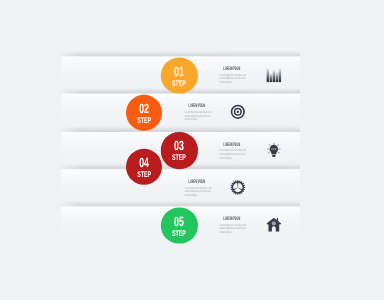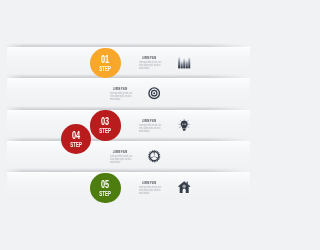--- a/index.html
+++ b/index.html
@@ -1,18 +1,18 @@
 <!DOCTYPE html>
 <html><head>
 <meta charset="utf-8">
 <style>
   html,body{margin:0;padding:0;}
   body{width:250px;height:250px;background:#f1f2f4;
        font-family:"Liberation Sans",sans-serif;overflow:hidden;}
-  #stage{position:relative;width:250px;height:176px;background:#f1f2f4;}
+  #stage{position:relative;width:250px;height:176px;background:#f1f2f4;margin-left:44px;}
 
   .band{position:absolute;left:0;width:250px;height:31.3px;}
   .band .sheet{position:absolute;left:7px;top:0;right:0;bottom:0;
       background:linear-gradient(180deg,#fdfdfe 0%,#f8f9fa 14%,#f3f4f6 45%,#f0f1f3 100%);}
   .band .topshadow{position:absolute;left:5px;right:3px;top:-1.1px;height:1.2px;
       background:linear-gradient(90deg,
         rgba(112,117,128,0) 0%,
         rgba(112,117,128,0.95) 7%,
         rgba(112,117,128,0.99) 45%,
         rgba(112,117,128,0.88) 84%,
@@ -77,20 +77,26 @@
         </defs>
         <g fill="url(#bg1)">
           <rect x="0.3" y="2.2" width="4.4" height="23.8"></rect>
           <rect x="5.6" y="11.2" width="4.4" height="14.8"></rect>
           <rect x="10.9" y="5.2" width="4.4" height="20.8"></rect>
           <rect x="16.2" y="9.4" width="4.4" height="16.6"></rect>
           <rect x="21.5" y="2.8" width="4.2" height="23.2"></rect>
         </g>
       </svg>
     </div>
+    <div class="circle" style="left: 61px; top: 79.05px; background: rgb(248, 92, 16);">
+      <svg viewBox="0 0 30.2 30.2">
+        <text x="15.1" y="15.4" text-anchor="middle" font-family="Liberation Sans, sans-serif" font-weight="bold" font-size="11.2" fill="#ffffff" textLength="8.2" lengthAdjust="spacingAndGlyphs">02</text>
+        <text x="15.1" y="23.3" text-anchor="middle" font-family="Liberation Sans, sans-serif" font-weight="bold" font-size="6.9" fill="#ffffff" textLength="11.6" lengthAdjust="spacingAndGlyphs">STEP</text>
+      </svg>
+    </div>
     <div class="txt" style="left: 109.5px; top: 78.3px;">
       <svg width="30" height="26" viewBox="0 0 30 26" style="opacity:0.995">
         <text x="3.1" y="11.5" font-family="Liberation Sans, sans-serif" font-weight="bold" font-size="4.3" fill="#4d5158" textLength="14" lengthAdjust="spacingAndGlyphs">LOREM IPSUM</text>
         <text x="0" y="16.2" font-family="Liberation Sans, sans-serif" font-size="2.9" fill="#a3a8af" textLength="22.2" lengthAdjust="spacingAndGlyphs">Lorem ipsum dolor sit amet, cons</text>
         <text x="0" y="19.2" font-family="Liberation Sans, sans-serif" font-size="2.9" fill="#a3a8af" textLength="21.5" lengthAdjust="spacingAndGlyphs">ectetur adipiscing elit, sed do eiu</text>
         <text x="0" y="22.2" font-family="Liberation Sans, sans-serif" font-size="2.9" fill="#a3a8af" textLength="10.6" lengthAdjust="spacingAndGlyphs">smod tempor.</text>
       </svg>
     </div>
     <div class="icon" style="left: 148.3px; top: 87.4px;">
       <svg viewBox="0 0 24 24">
@@ -152,21 +158,21 @@
     <div class="icon" style="left: 148.3px; top: 150px;">
       <svg viewBox="0 0 24 24">
         <path d="M11.38,0.02 L12.62,0.02 L13.04,2.15 L14.05,2.32 L15.11,0.41 L16.29,0.79 L16.03,2.96 L16.95,3.42 L18.54,1.94 L19.55,2.67 L18.63,4.65 L19.35,5.37 L21.33,4.45 L22.06,5.46 L20.58,7.05 L21.04,7.97 L23.21,7.71 L23.59,8.89 L21.68,9.95 L21.85,10.96 L23.98,11.38 L23.98,12.62 L21.85,13.04 L21.68,14.05 L23.59,15.11 L23.21,16.29 L21.04,16.03 L20.58,16.95 L22.06,18.54 L21.33,19.55 L19.35,18.63 L18.63,19.35 L19.55,21.33 L18.54,22.06 L16.95,20.58 L16.03,21.04 L16.29,23.21 L15.11,23.59 L14.05,21.68 L13.04,21.85 L12.62,23.98 L11.38,23.98 L10.96,21.85 L9.95,21.68 L8.89,23.59 L7.71,23.21 L7.97,21.04 L7.05,20.58 L5.46,22.06 L4.45,21.33 L5.37,19.35 L4.65,18.63 L2.67,19.55 L1.94,18.54 L3.42,16.95 L2.96,16.03 L0.79,16.29 L0.41,15.11 L2.32,14.05 L2.15,13.04 L0.02,12.62 L0.02,11.38 L2.15,10.96 L2.32,9.95 L0.41,8.89 L0.79,7.71 L2.96,7.97 L3.42,7.05 L1.94,5.46 L2.67,4.45 L4.65,5.37 L5.37,4.65 L4.45,2.67 L5.46,1.94 L7.05,3.42 L7.97,2.96 L7.71,0.79 L8.89,0.41 L9.95,2.32 L10.96,2.15 Z" fill="#353c49"></path>
         <g fill="#f1f2f4">
           <path d="M12.00,12.00 L13.06,4.47 A7.60,7.60 0 0 1 19.05,14.85 Z"></path>
           <path d="M12.00,12.00 L17.99,16.68 A7.60,7.60 0 0 1 6.01,16.68 Z"></path>
           <path d="M12.00,12.00 L4.95,14.85 A7.60,7.60 0 0 1 10.94,4.47 Z"></path>
         </g>
       </svg>
     </div>
-    <div class="circle" style="left: 90.4px; top: 172.95px; background: #4d7c0f;">
+    <div class="circle" style="left: 90.4px; top: 172.95px; background: #22c55e;">
       <svg viewBox="0 0 30.2 30.2">
         <text x="15.1" y="15.4" text-anchor="middle" font-family="Liberation Sans, sans-serif" font-weight="bold" font-size="11.2" fill="#ffffff" textLength="8.2" lengthAdjust="spacingAndGlyphs">05</text>
         <text x="15.1" y="23.3" text-anchor="middle" font-family="Liberation Sans, sans-serif" font-weight="bold" font-size="6.9" fill="#ffffff" textLength="11.6" lengthAdjust="spacingAndGlyphs">STEP</text>
       </svg>
     </div>
     <div class="txt" style="left: 138.9px; top: 172.2px;">
       <svg width="30" height="26" viewBox="0 0 30 26" style="opacity:0.995">
         <text x="3.1" y="11.5" font-family="Liberation Sans, sans-serif" font-weight="bold" font-size="4.3" fill="#4d5158" textLength="14" lengthAdjust="spacingAndGlyphs">LOREM IPSUM</text>
         <text x="0" y="16.2" font-family="Liberation Sans, sans-serif" font-size="2.9" fill="#a3a8af" textLength="22.2" lengthAdjust="spacingAndGlyphs">Lorem ipsum dolor sit amet, cons</text>
         <text x="0" y="19.2" font-family="Liberation Sans, sans-serif" font-size="2.9" fill="#a3a8af" textLength="21.5" lengthAdjust="spacingAndGlyphs">ectetur adipiscing elit, sed do eiu</text>

